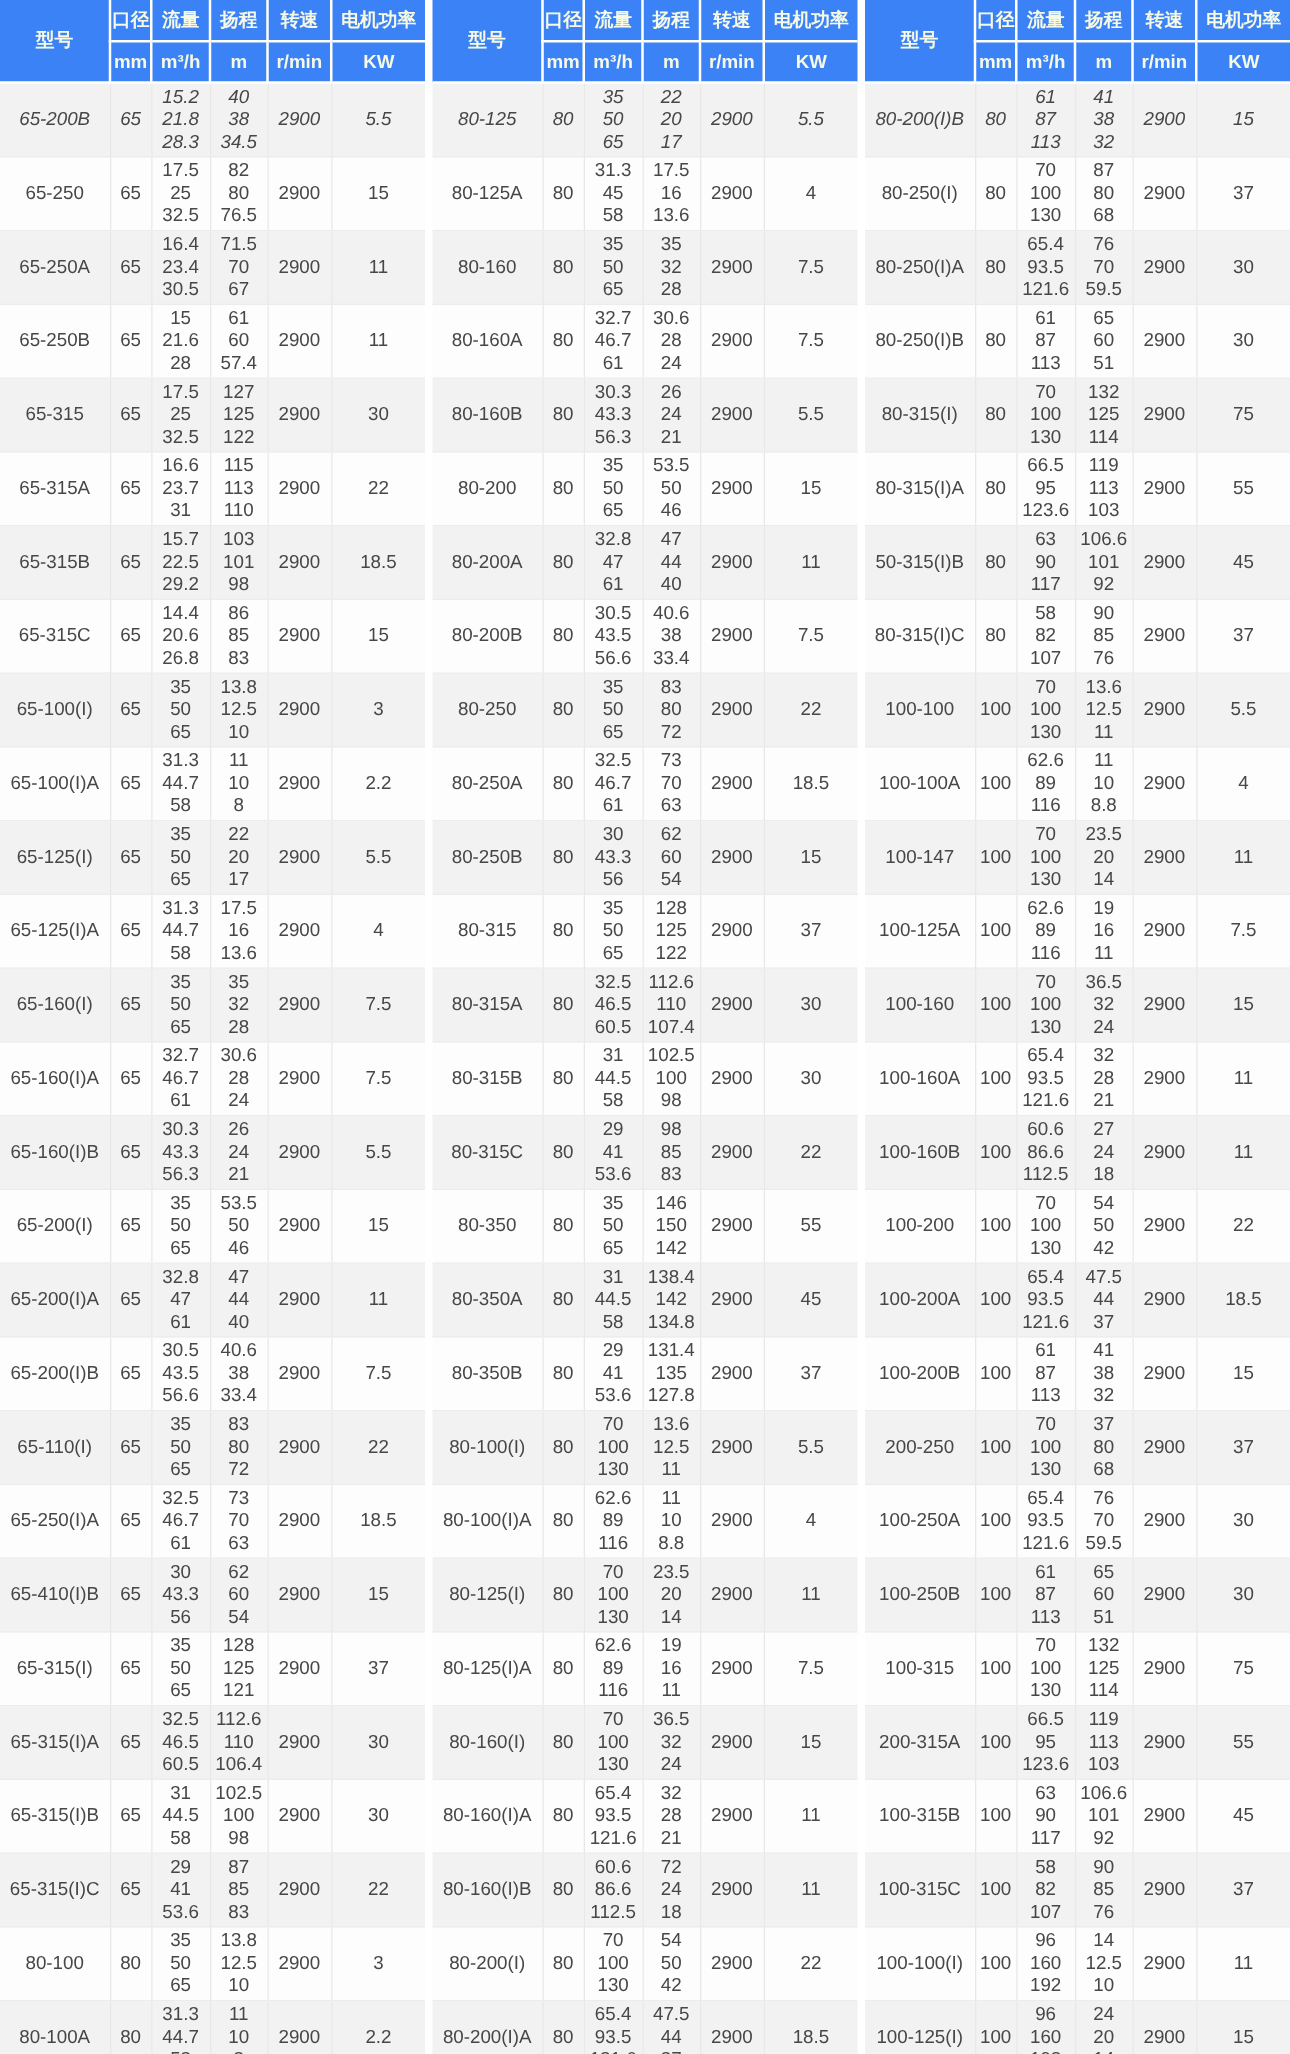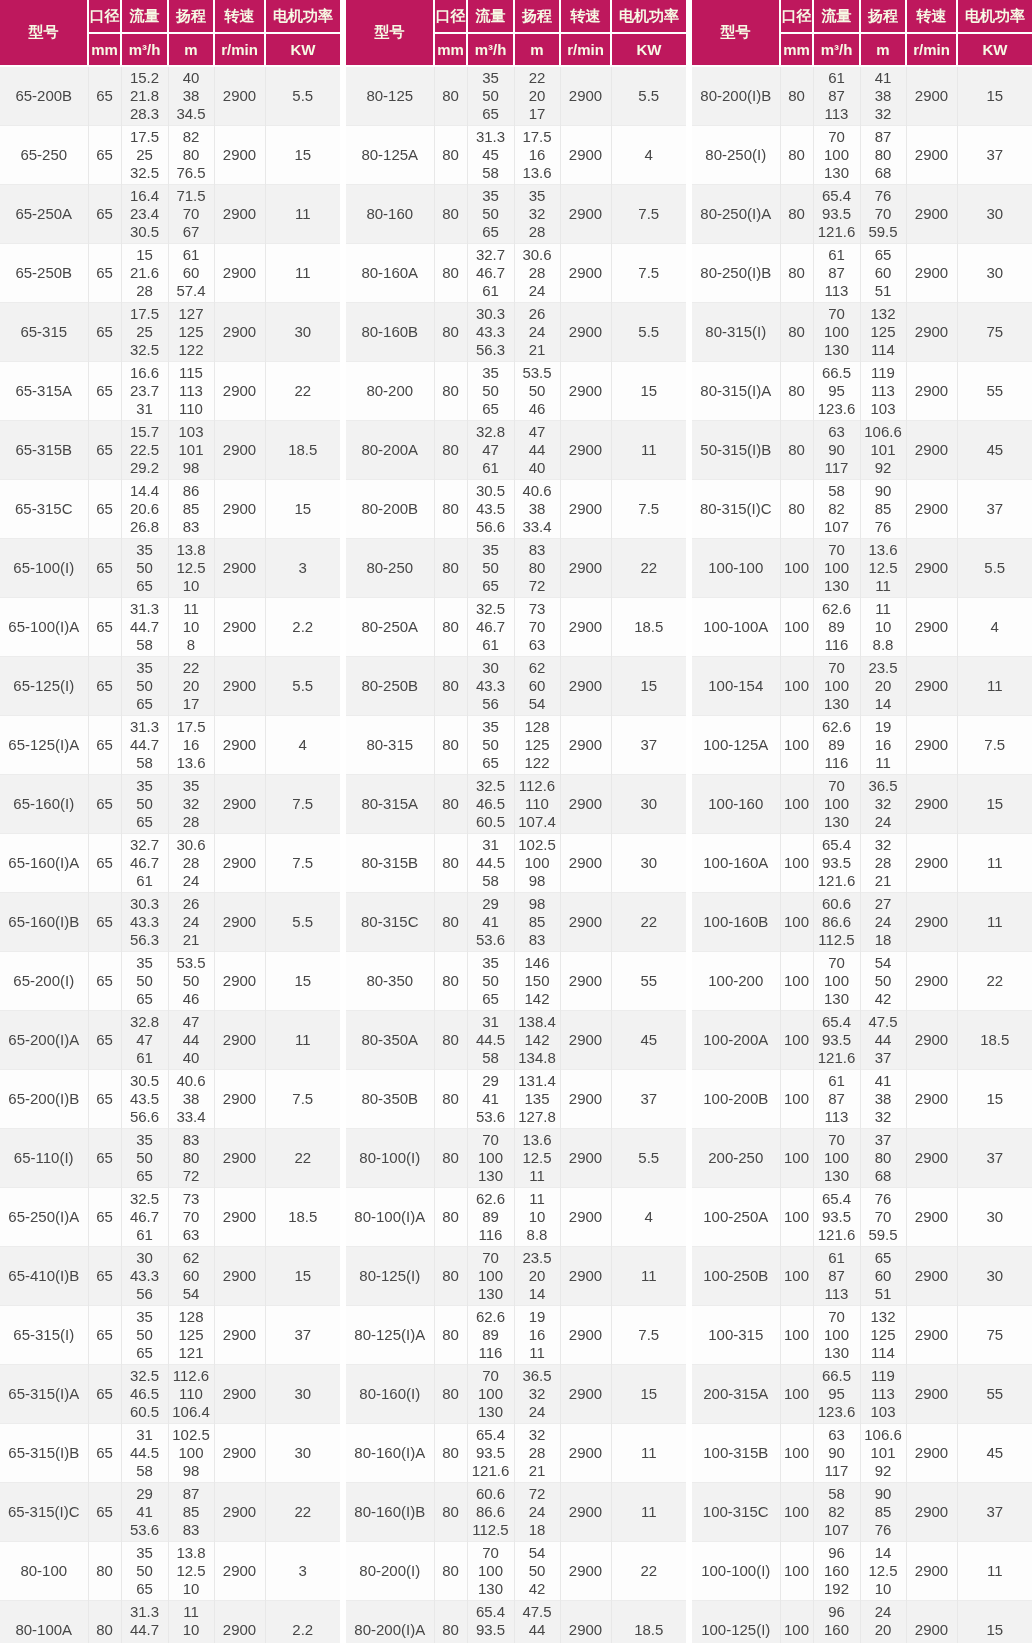--- a/index.html
+++ b/index.html
@@ -6,39 +6,39 @@
   body{width:1032px;font-family:"Liberation Sans","DejaVu Sans",sans-serif;}
   .tables{display:flex;gap:6px;width:1032px;background:#ffffff;}
   table{border-collapse:collapse;table-layout:fixed;width:340px;}
   col.c-model{width:88px;}
   col.c-dn{width:33px;}
   col.c-flow{width:47px;}
   col.c-head{width:46px;}
   col.c-speed{width:51px;}
   col.c-power{width:75px;}
   thead th{
-    background:#be185d;color:#f6f9e4;font-weight:bold;
+    background:#3b82f6;color:#f6f9e4;font-weight:bold;
     border:2px solid #ffffff;padding:0;text-align:center;vertical-align:middle;
     font-size:15px;
   }
   thead tr{height:33px;}
   thead tr:first-child th{border-top:none;}
   thead th:first-child{border-left:none;text-align:center;}
   thead th:last-child{border-right:none;}
   tbody tr{height:58.4px;}
   tbody tr.odd{background:#f2f2f2;}
   tbody tr.even{background:#fdfdfd;}
   tbody td{
     text-align:center;vertical-align:middle;
     font-size:15px;color:#474747;
     border-right:1px solid #e8e8e8;border-top:1px solid #ececec;
     padding:2px 0;line-height:18px;
   }
   tbody td:last-child{border-right:none;}
-  tbody tr:first-child td{border-top:none;}
+  tbody tr:first-child td{border-top:none;font-style:italic;}
   tbody td div{line-height:18px;}
 </style>
 </head>
 <body>
 
 <div class="tables">
 
   <table>
     <colgroup>
       <col class="c-model">
@@ -1144,21 +1144,21 @@
           </td>
           <td>
             <div>11</div>
             <div>10</div>
             <div>8.8</div>
           </td>
           <td>2900</td>
           <td>4</td>
         </tr>
         <tr class="odd">
-          <td>100-154</td>
+          <td>100-147</td>
           <td>100</td>
           <td>
             <div>70</div>
             <div>100</div>
             <div>130</div>
           </td>
           <td>
             <div>23.5</div>
             <div>20</div>
             <div>14</div>

